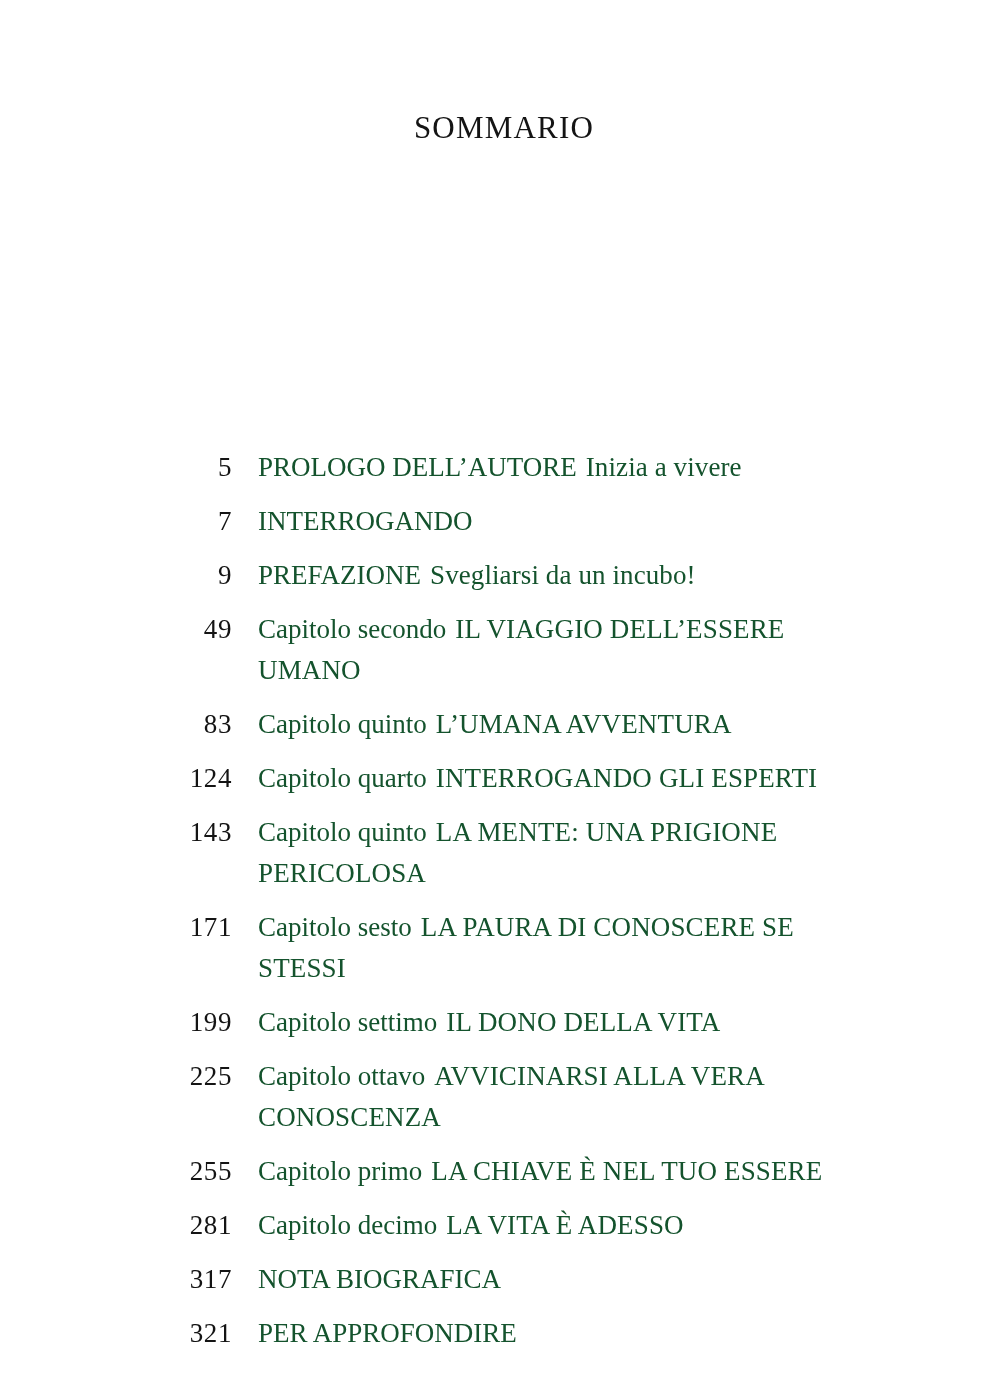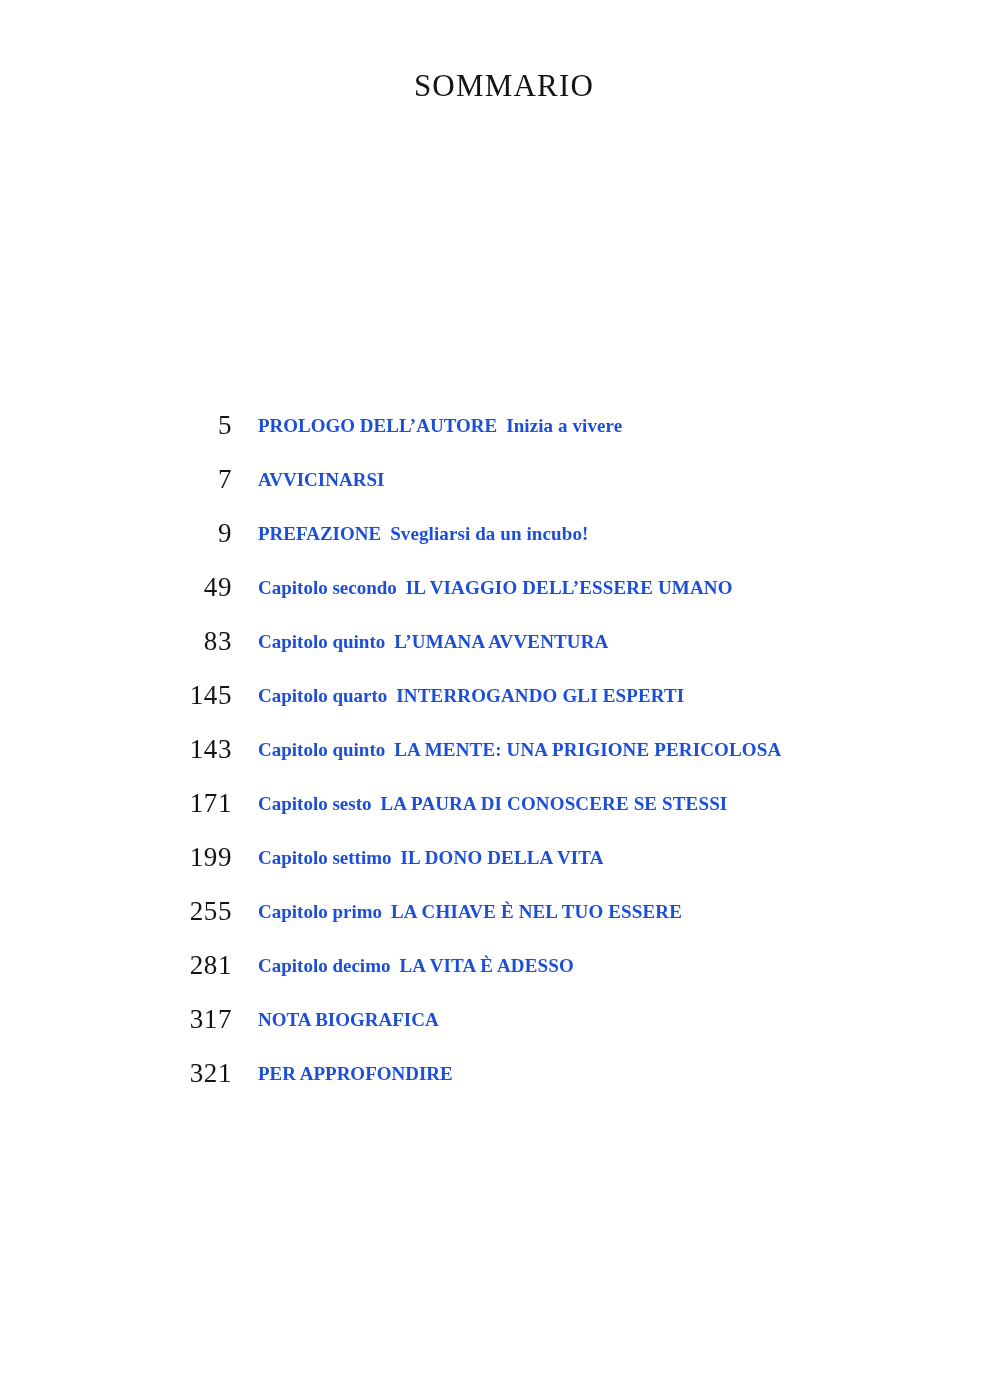--- a/index.html
+++ b/index.html
@@ -14,20 +14,21 @@
     position: relative;
     font-family: "Liberation Serif", "DejaVu Serif", serif;
     color: #111111;
     overflow: hidden;
   }
 
   .page {
     position: absolute;
     inset: 0;
     background: #ffffff;
+    margin-top: 42px;
   }
 
   
   .doc-title {
     position: absolute;
     top: 66px;
     left: 0;
     width: 1008px;
     text-align: center;
     font-size: 31px;
@@ -57,25 +58,24 @@
     text-align: right;
     font-size: 27px;
     line-height: 41px;
     letter-spacing: 0.6px;
     color: #141414;
   }
 
   .entry-body {
     flex: 1 1 auto;
     padding-left: 26px;
-    font-size: 19px;
+    font-size: 27px;
     line-height: 41px;
-    color: #1d4ed8;
+    color: #14532d;
     max-width: 620px;
-    font-weight: bold;
   }
 
   .entry-label {
     white-space: nowrap;
   }
 
   .entry-sep {
     display: inline-block;
     width: 9px;
   }
@@ -96,49 +96,53 @@
   <div class="doc-title">SOMMARIO</div>
 
   <div class="toc">
 
   <div class="toc-entry">
         <div class="entry-page">5</div>
         <div class="entry-body"><span class="entry-label">PROLOGO DELL’AUTORE</span><span class="entry-sep">&nbsp;</span><span class="entry-subtitle">Inizia a vivere</span></div>
       </div>
       <div class="toc-entry">
         <div class="entry-page">7</div>
-        <div class="entry-body"><span class="entry-label">AVVICINARSI</span></div>
+        <div class="entry-body"><span class="entry-label">INTERROGANDO</span></div>
       </div>
       <div class="toc-entry">
         <div class="entry-page">9</div>
         <div class="entry-body"><span class="entry-label">PREFAZIONE</span><span class="entry-sep">&nbsp;</span><span class="entry-subtitle">Svegliarsi da un incubo!</span></div>
       </div>
       <div class="toc-entry">
         <div class="entry-page">49</div>
         <div class="entry-body"><span class="entry-label">Capitolo secondo</span><span class="entry-sep">&nbsp;</span><span class="entry-title">IL VIAGGIO DELL’ESSERE UMANO</span></div>
       </div>
       <div class="toc-entry">
         <div class="entry-page">83</div>
         <div class="entry-body"><span class="entry-label">Capitolo quinto</span><span class="entry-sep">&nbsp;</span><span class="entry-title">L’UMANA AVVENTURA</span></div>
       </div>
       <div class="toc-entry">
-        <div class="entry-page">145</div>
+        <div class="entry-page">124</div>
         <div class="entry-body"><span class="entry-label">Capitolo quarto</span><span class="entry-sep">&nbsp;</span><span class="entry-title">INTERROGANDO GLI ESPERTI</span></div>
       </div>
       <div class="toc-entry">
         <div class="entry-page">143</div>
         <div class="entry-body"><span class="entry-label">Capitolo quinto</span><span class="entry-sep">&nbsp;</span><span class="entry-title">LA MENTE: UNA PRIGIONE PERICOLOSA</span></div>
       </div>
       <div class="toc-entry">
         <div class="entry-page">171</div>
         <div class="entry-body"><span class="entry-label">Capitolo sesto</span><span class="entry-sep">&nbsp;</span><span class="entry-title">LA PAURA DI CONOSCERE SE STESSI</span></div>
       </div>
       <div class="toc-entry">
         <div class="entry-page">199</div>
         <div class="entry-body"><span class="entry-label">Capitolo settimo</span><span class="entry-sep">&nbsp;</span><span class="entry-title">IL DONO DELLA VITA</span></div>
+      </div>
+      <div class="toc-entry">
+        <div class="entry-page">225</div>
+        <div class="entry-body"><span class="entry-label">Capitolo ottavo</span><span class="entry-sep">&nbsp;</span><span class="entry-title">AVVICINARSI ALLA VERA CONOSCENZA</span></div>
       </div>
       <div class="toc-entry">
         <div class="entry-page">255</div>
         <div class="entry-body"><span class="entry-label">Capitolo primo</span><span class="entry-sep">&nbsp;</span><span class="entry-title">LA CHIAVE È NEL TUO ESSERE</span></div>
       </div>
       <div class="toc-entry">
         <div class="entry-page">281</div>
         <div class="entry-body"><span class="entry-label">Capitolo decimo</span><span class="entry-sep">&nbsp;</span><span class="entry-title">LA VITA È ADESSO</span></div>
       </div>
       <div class="toc-entry">

